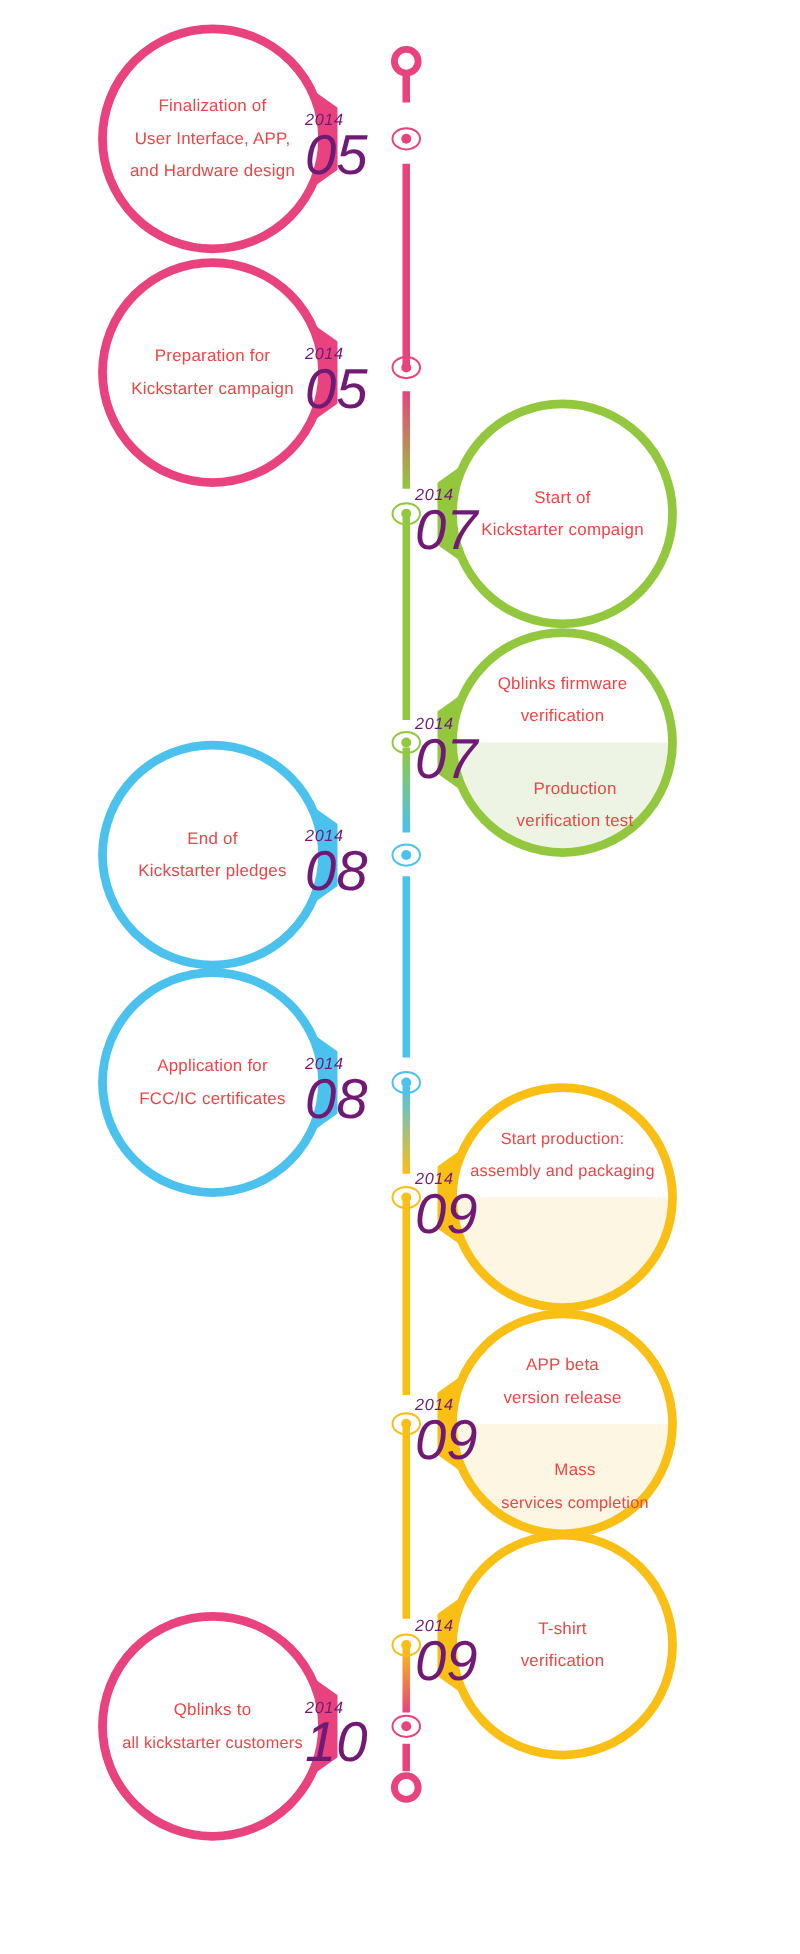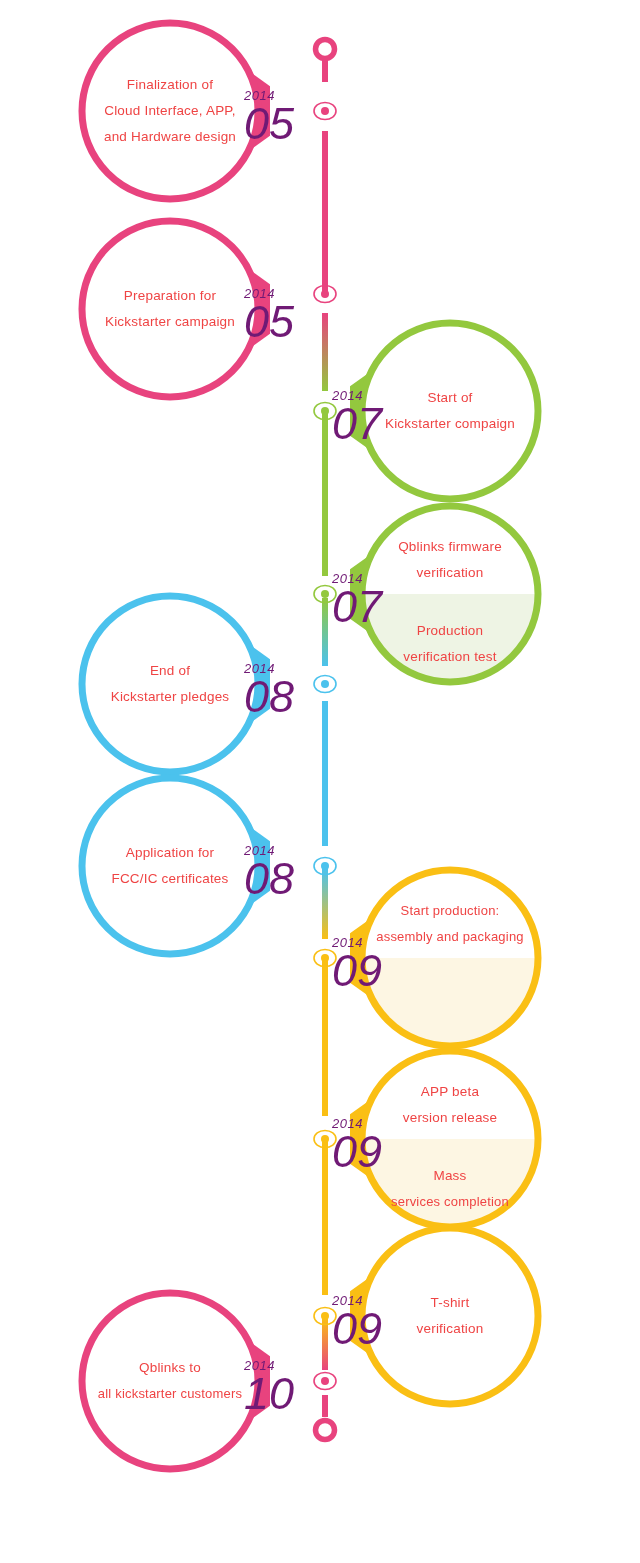--- a/index.html
+++ b/index.html
@@ -38,21 +38,21 @@
     display:flex;
     flex-direction:column;
     align-items:center;
     justify-content:center;
     box-sizing:border-box;
     padding:0 14px;
   }
   .bubble.split .label{ justify-content:flex-start; padding-top:40px; }
   .bubble.split .label2{
     position:absolute;
-    left:0; top:100px;
+    left:10px; top:100px;
     width:200px; height:100px;
     display:flex;
     flex-direction:column;
     align-items:center;
     justify-content:center;
     box-sizing:border-box;
     padding:12px 10px;
   }
   .line{
     display:block;
@@ -181,30 +181,30 @@
     </g>
   </svg>
 
   <div class="bubble left" style="left:70px; top:11px;">
     <svg class="ring" viewBox="0 0 200 200">
       <path d="M 156 44 L 235 100 L 156 156 Z" fill="#E8437E"></path>
       <circle cx="100" cy="100" r="88" fill="#fff" stroke="#E8437E" stroke-width="7"></circle>
     </svg>
     <div class="label">
       <span class="line">Finalization of</span>
-      <span class="line">Cloud Interface, APP,</span>
+      <span class="line">User Interface, APP,</span>
       <span class="line">and Hardware design</span>
     </div>
     <div class="date">
       <span class="yy">2014</span>
       <span class="mm">05</span>
     </div>
   </div>
 
-  <div class="bubble left" style="left:70px; top:209px;">
+  <div class="bubble left" style="left:70px; top:198px;">
     <svg class="ring" viewBox="0 0 200 200">
       <path d="M 156 44 L 235 100 L 156 156 Z" fill="#E8437E"></path>
       <circle cx="100" cy="100" r="88" fill="#fff" stroke="#E8437E" stroke-width="7"></circle>
     </svg>
     <div class="label">
       <span class="line">Preparation for</span>
       <span class="line">Kickstarter campaign</span>
     </div>
     <div class="date">
       <span class="yy">2014</span>

